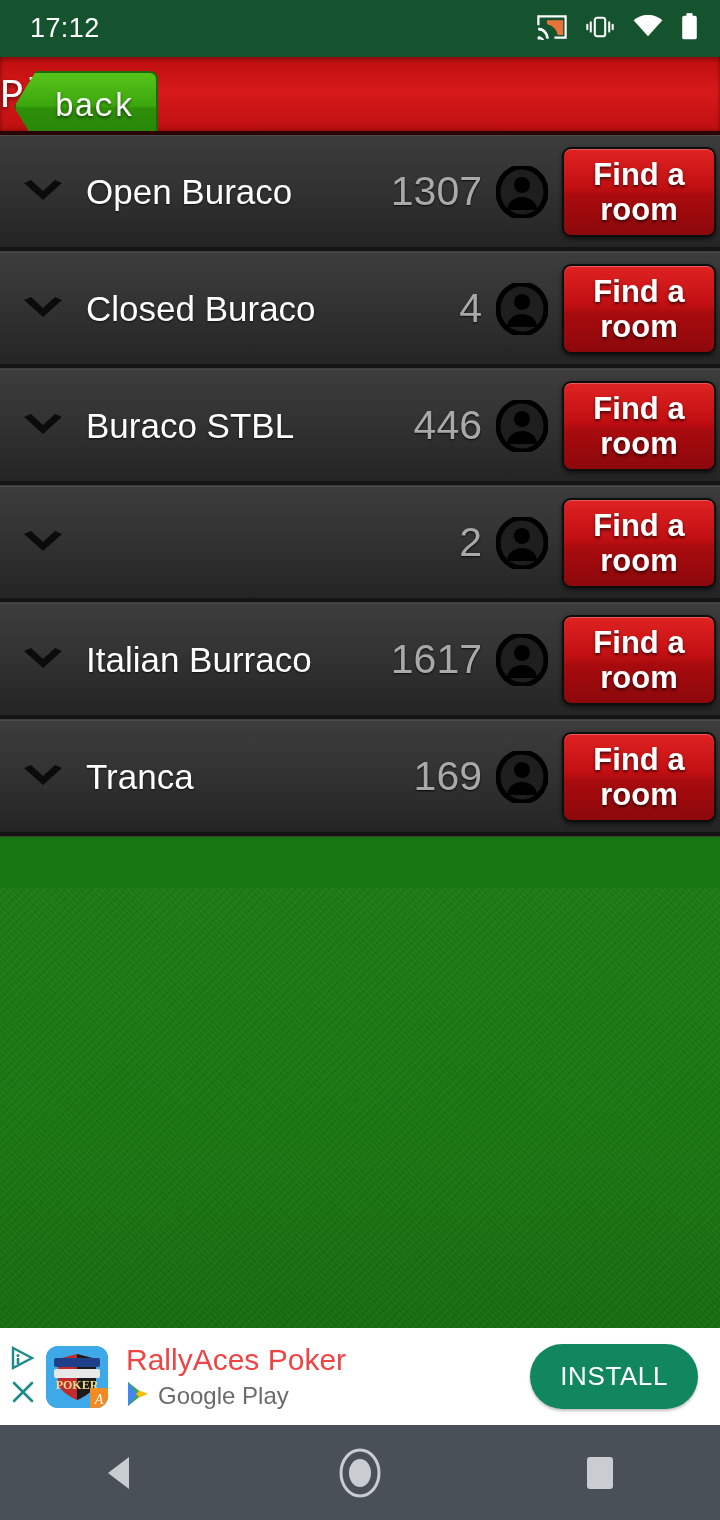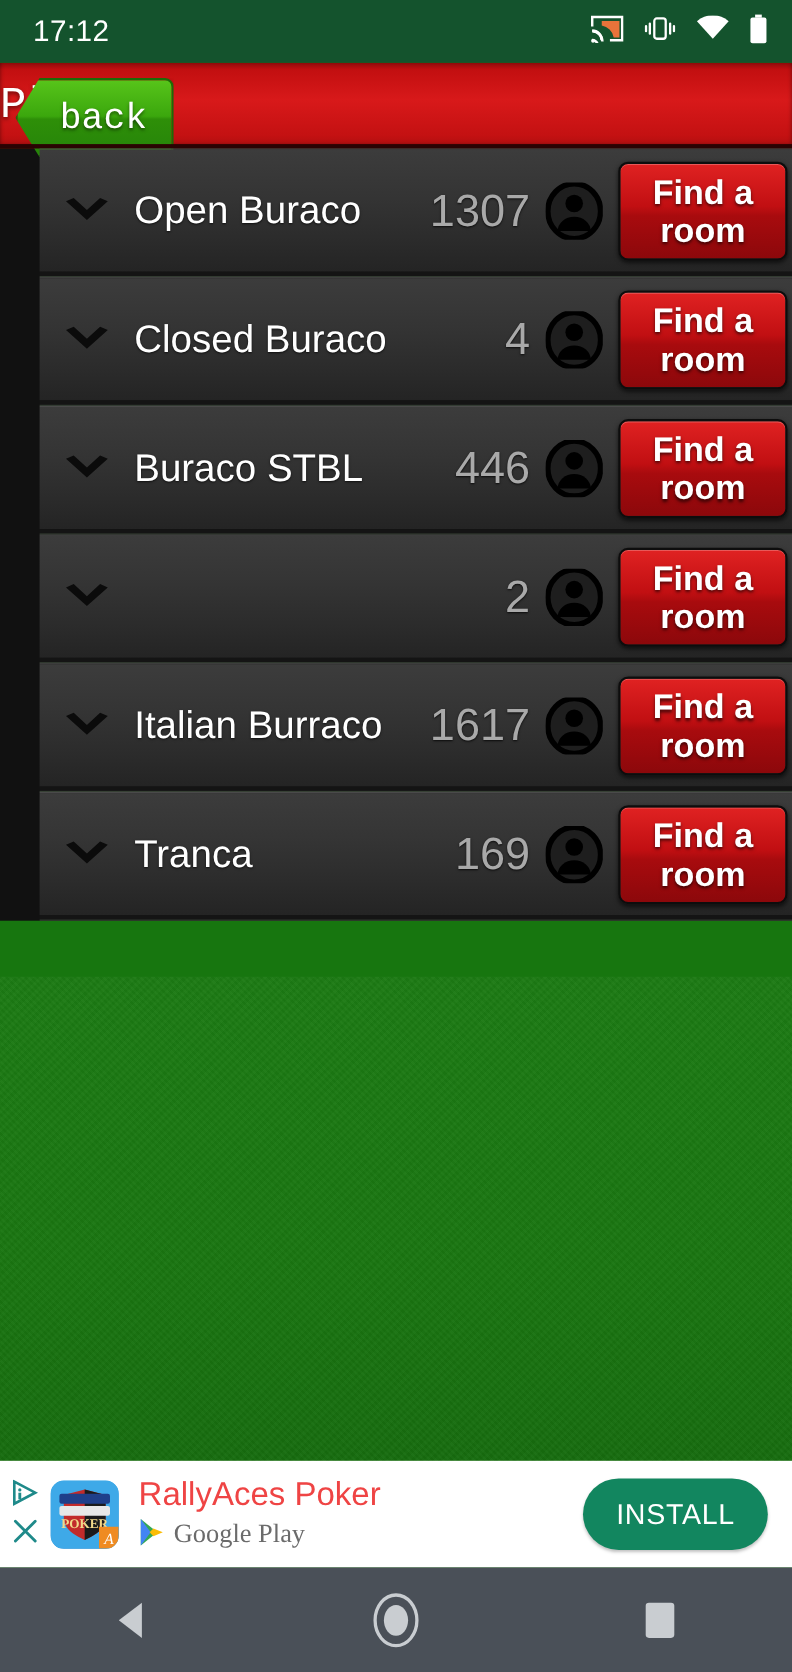--- a/index.html
+++ b/index.html
@@ -55,21 +55,21 @@
     padding-left:16px;
     box-shadow:0 3px 5px rgba(0,0,0,.5);
     cursor:pointer;
   }
   .back-btn span{
     color:#ffffff; font-size:33px;
     text-shadow:0 2px 3px rgba(0,0,0,.5);
   }
 
   
-  .list{ width:100%; background:#111;padding-left:36px; }
+  .list{ width:100%; background:#111; }
   .row{
     position:relative;
     height:117px;
     background:linear-gradient(to bottom,#3c3c3c 0%,#343434 40%,#2b2b2b 75%,#242424 100%);
     display:flex; align-items:center;
     border-top:1px solid #4a4a4a;
     border-bottom:5px solid #141414;
     cursor:pointer;
   }
   .row:after{
@@ -131,21 +131,21 @@
     align-items:center; justify-content:center; gap:6px;
     flex:0 0 46px;
   }
   .ad-icon{
     flex:0 0 62px; width:62px; height:62px; margin-right:18px;
     border-radius:12px; overflow:hidden; position:relative;
     background:linear-gradient(to bottom,#3ea9e8 0%,#2f93d8 100%);
   }
   .ad-text{ display:flex; flex-direction:column; gap:4px; }
   .ad-title{ color:#ef4444; font-size:30px; }
-  .ad-store{ display:flex; align-items:center; gap:8px;font-family:Liberation Serif, serif; }
+  .ad-store{ display:flex; align-items:center; gap:8px; }
   .ad-store-label{ color:#6b6b6b; font-size:24px; }
   .install-btn{
     margin-left:auto; margin-right:22px;
     background:#12865f; color:#fff;
     font-size:26px; letter-spacing:.6px;
     padding:17px 30px; border-radius:40px;
     border:none; cursor:pointer;
     box-shadow:0 2px 3px rgba(0,0,0,.25);
   }
 

